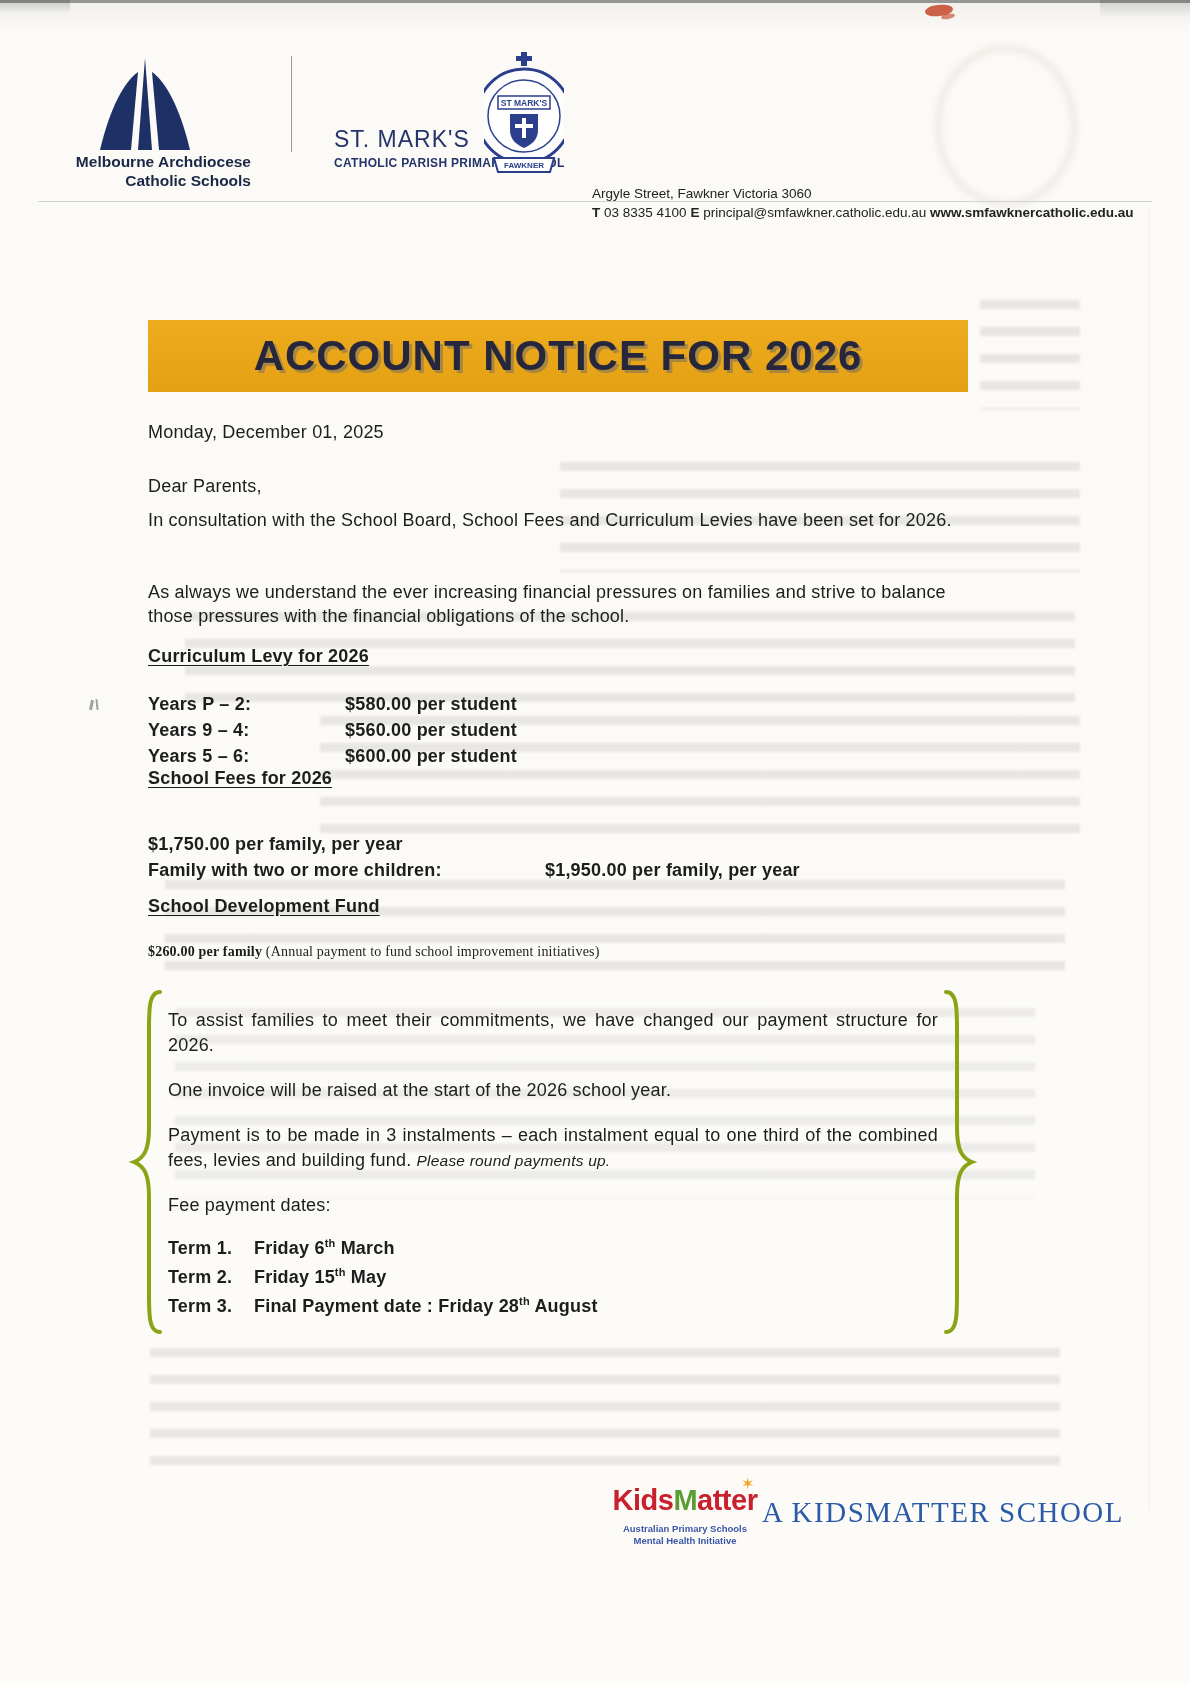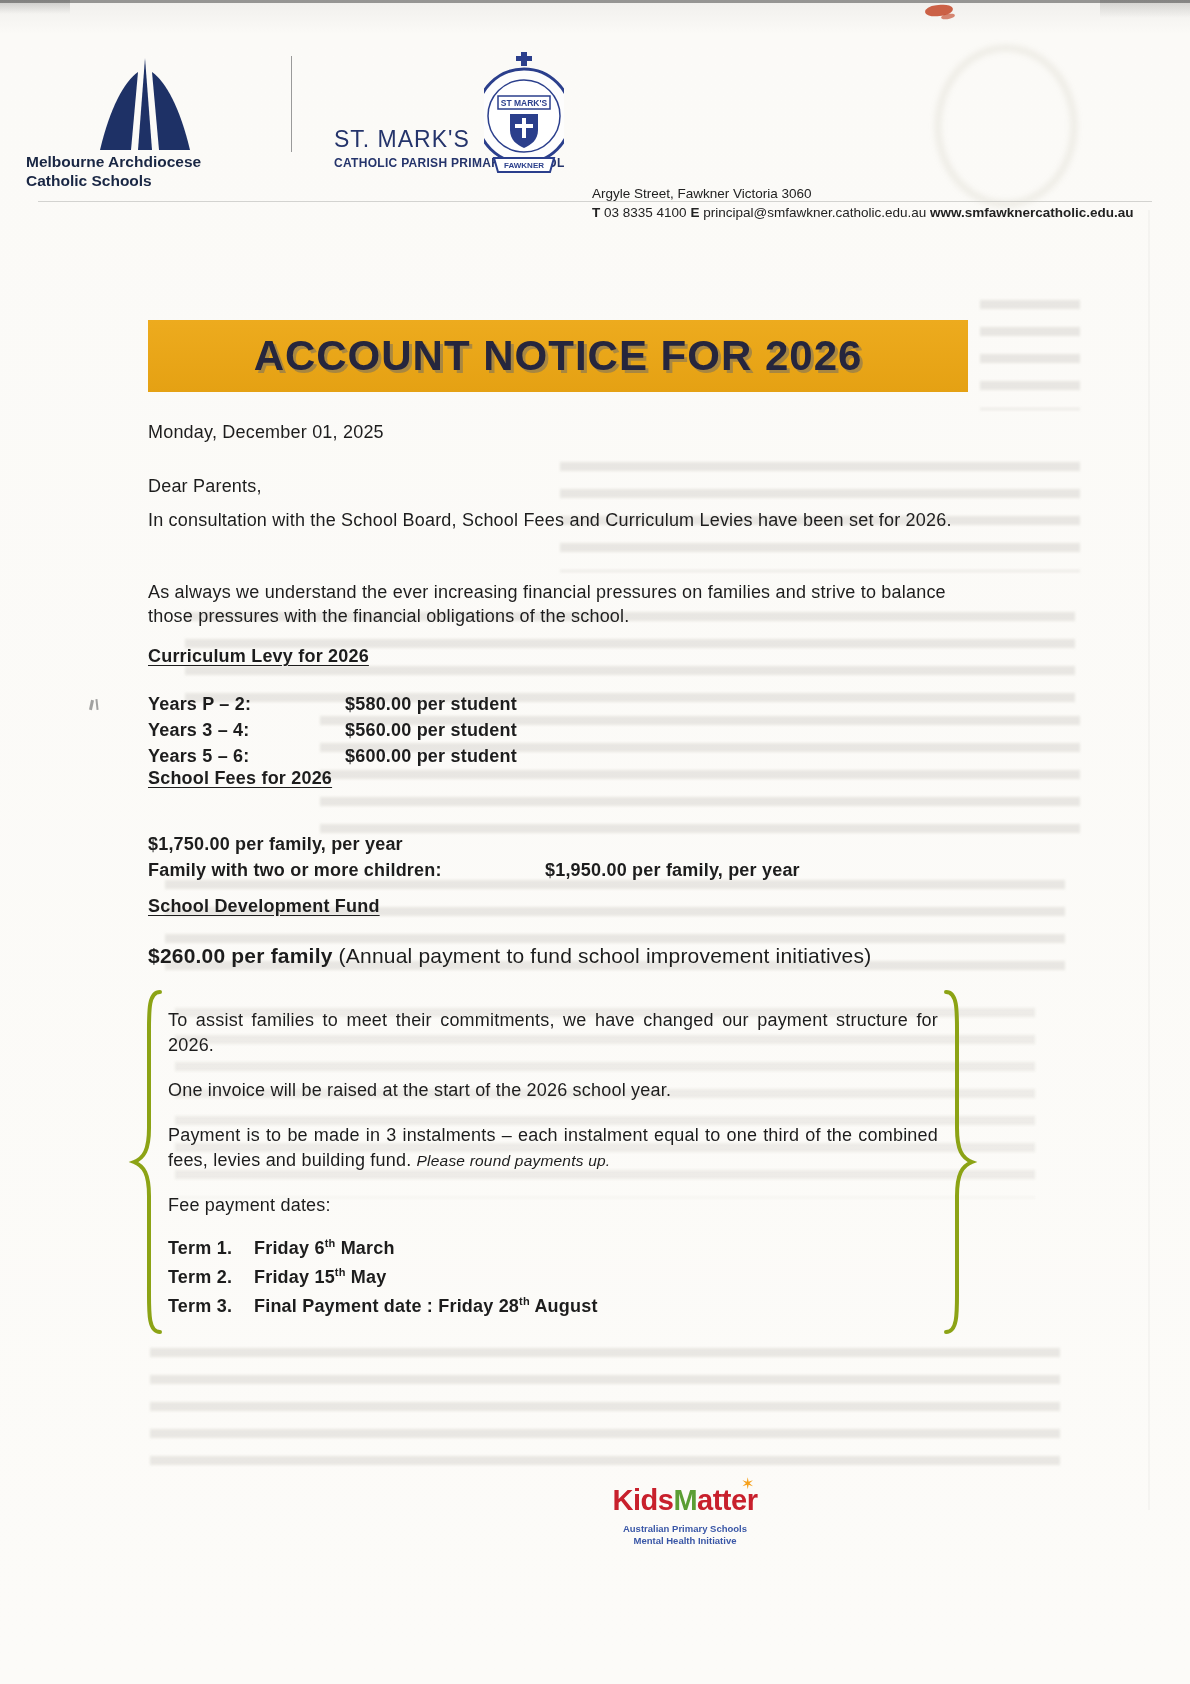--- a/index.html
+++ b/index.html
@@ -11,42 +11,42 @@
   
   .scan-top{position:absolute;top:0;left:0;width:100%;height:3px;background:#4a4a4a;opacity:.55;}
   .smudge{position:absolute;background:linear-gradient(180deg,rgba(60,60,60,.45),rgba(60,60,60,0));}
   .red-mark{position:absolute;background:#c03c1c;border-radius:50%/60%;opacity:.8;}
   .ghost{position:absolute;background:repeating-linear-gradient(180deg,rgba(118,112,100,.14) 0 9px,rgba(0,0,0,0) 9px 27px);filter:blur(1.6px);pointer-events:none;}
   .ghost-crest{position:absolute;border:6px solid rgba(150,140,115,.14);border-radius:50%;filter:blur(3px);}
   .edge-streak{position:absolute;background:rgba(150,150,150,.22);}
   .pen{position:absolute;background:#7a7a7a;opacity:.7;}
 
   
-  .macs-text{position:absolute;left:26px;top:152px;width:232px;text-align:left;color:#1a2744;font-weight:bold;font-size:15.5px;line-height:19px;}
+  .macs-text{position:absolute;left:19px;top:152px;width:232px;text-align:right;color:#1a2744;font-weight:bold;font-size:15.5px;line-height:19px;}
   .divider-v{position:absolute;left:291px;top:56px;width:1px;height:96px;background:#9a9a9a;}
   .stmarks{position:absolute;left:334px;top:126px;color:#25346b;white-space:nowrap;}
   .stmarks-name{font-size:23px;letter-spacing:1px;}
   .stmarks-tag{font-size:12px;letter-spacing:.3px;margin-top:3px;font-weight:bold;}
   .contact{position:absolute;left:592px;top:156px;font-size:13.5px;line-height:19px;color:#222;margin-top:28px;}
   .rule-h{position:absolute;left:38px;top:201px;width:1114px;height:1px;background:#c9c9c6;opacity:.8;}
 
   
   .banner{position:absolute;left:148px;top:320px;width:820px;height:72px;
           background:linear-gradient(180deg,#edab1e,#e5a113);display:flex;align-items:center;justify-content:center;}
   .banner-title{font-size:42px;font-weight:bold;letter-spacing:1px;color:#26263d;
                 text-shadow:3px 3px 0 rgba(105,105,105,.5);white-space:nowrap;}
 
   
   .body-text{font-size:18px;letter-spacing:.2px;line-height:24px;color:#1d1d1d;}
   .para{width:820px;}
   .heading{font-size:18px;font-weight:bold;text-decoration:underline;text-underline-offset:3px;letter-spacing:.2px;}
   .fee-row{display:flex;font-weight:bold;font-size:18px;line-height:26px;letter-spacing:.2px;}
   .levy-label{width:197px;flex:none;}
   .fees-label{width:397px;flex:none;}
-  .dev-line{font-size:21px;letter-spacing:.2px;}
+  .dev-line{font-size:14px;letter-spacing:.2px;font-family:Liberation Serif, serif;}
 
   
   .pbox{position:absolute;left:128px;top:986px;width:850px;height:352px;}
   .brace{position:absolute;top:0;height:352px;width:36px;}
   .brace.left{left:0;} .brace.right{right:0;}
   .pbox-content{position:absolute;left:40px;right:40px;top:22px;}
   .pbox-content p{margin:0 0 20px 0;text-align:justify;font-size:18px;line-height:25px;letter-spacing:.2px;}
   .note-italic{font-style:italic;font-size:15.5px;}
   .dates-heading{font-weight:normal;font-size:18px;margin:0 0 16px 0 !important;text-align:center;}
   .term-row{display:flex;font-weight:bold;font-size:18px;line-height:29px;letter-spacing:.2px;}
@@ -139,21 +139,21 @@
   <div class="abs body-text para" style="left:148px;top:508px;">In consultation with the School Board, School Fees and Curriculum Levies have been set for 2026.</div>
   <div class="abs body-text para" style="left:148px;top:580px;">As always we understand the ever increasing financial pressures on families and strive to balance those pressures with the financial obligations of the school.</div>
 
   <div class="abs heading" style="left:148px;top:646px;">Curriculum Levy for 2026</div>
   <div class="abs" style="left:148px;top:691px;">
     <div class="fee-row">
       <span class="levy-label">Years P – 2:</span>
       <span>$580.00 per student</span>
     </div>
     <div class="fee-row">
-      <span class="levy-label">Years 3 – 4:</span>
+      <span class="levy-label">Years 9 – 4:</span>
       <span>$560.00 per student</span>
     </div>
     <div class="fee-row">
       <span class="levy-label">Years 5 – 6:</span>
       <span>$600.00 per student</span>
     </div>
   </div>
 
   <div class="abs heading" style="left:148px;top:768px;">School Fees for 2026</div>
   <div class="abs" style="left:148px;top:831px;">
@@ -202,14 +202,15 @@
   <div class="km">
     <div class="km-word">
       <span class="km-kids">Kids</span><span class="km-m">M</span><span class="km-rest">atter</span>
       <span class="km-star">✶</span>
     </div>
     <div class="km-sub">
       <div>Australian Primary Schools</div>
       <div>Mental Health Initiative</div>
     </div>
   </div>
+  <div class="km-school">A KIDSMATTER SCHOOL</div>
 
 </div>
 
 </body></html>

